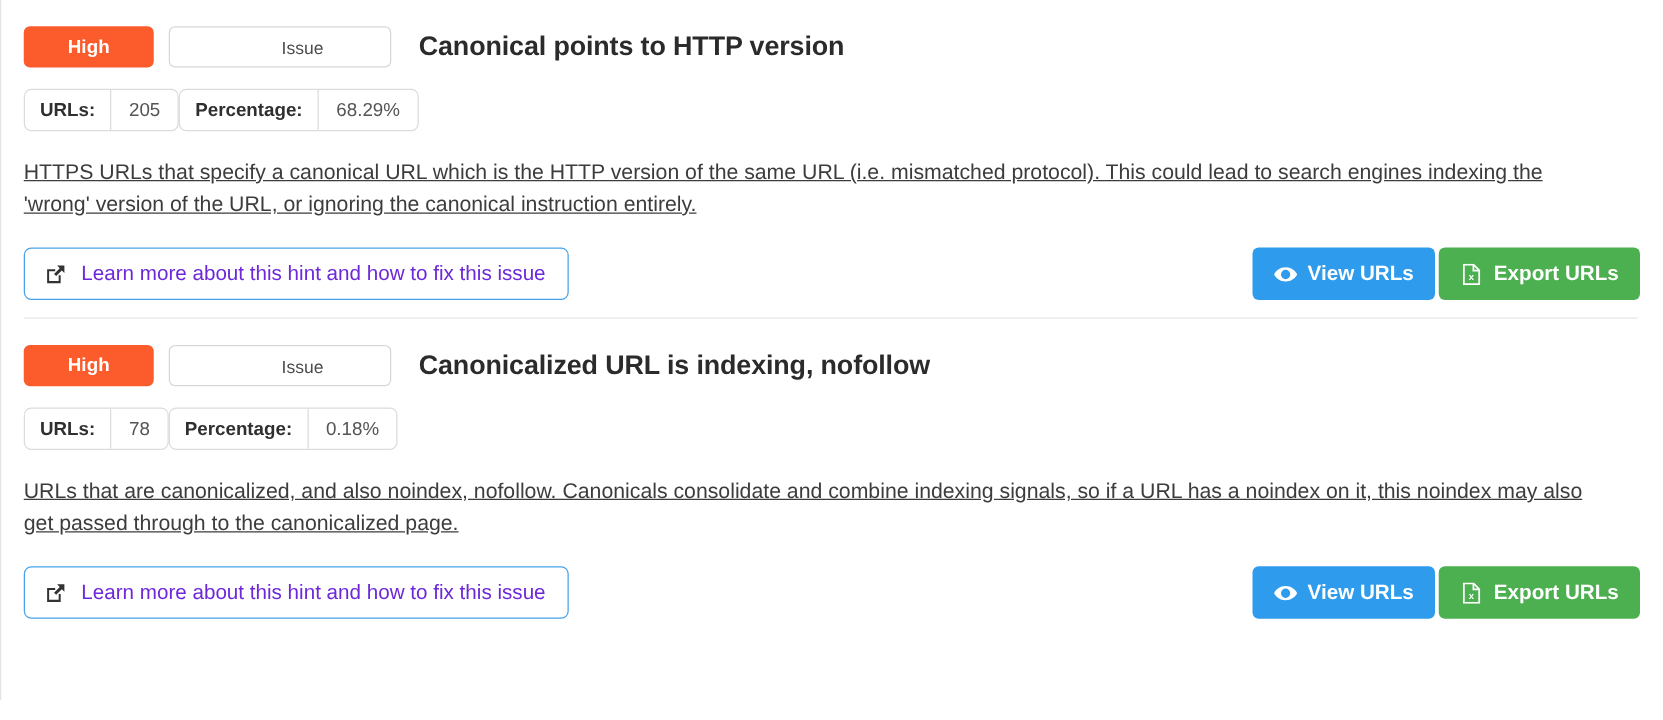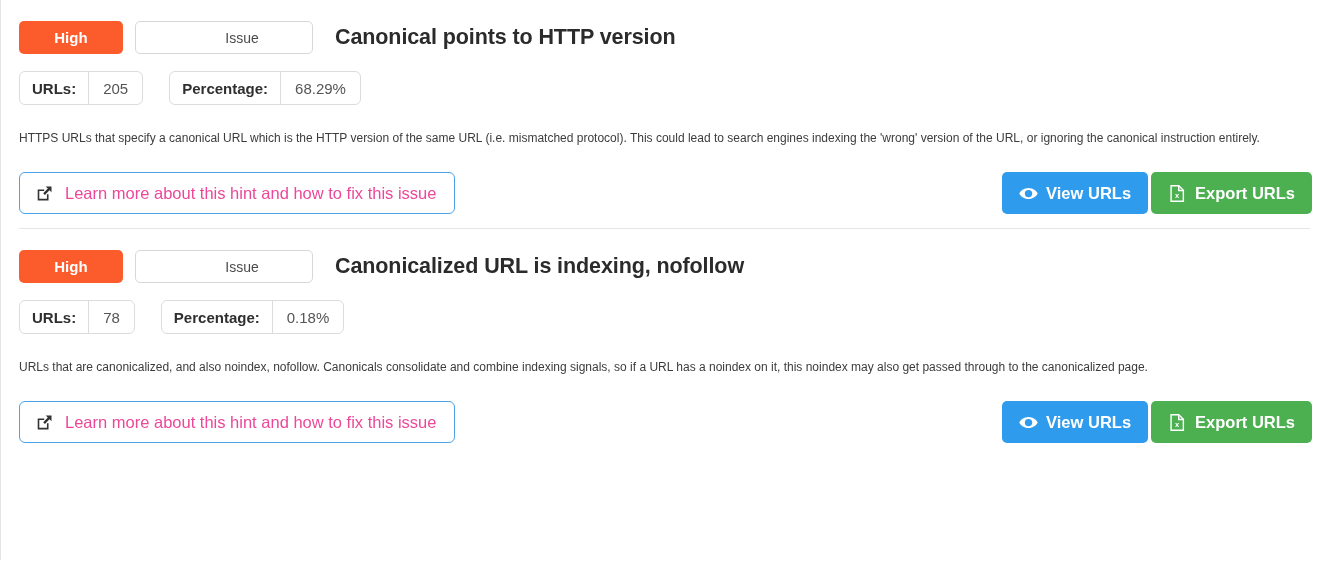--- a/index.html
+++ b/index.html
@@ -80,44 +80,44 @@
     padding-top: 17px;
   }
   .metric {
     display: flex;
     align-items: stretch;
     border: 1px solid #dcdcdc;
     border-radius: 6px;
     background: #ffffff;
     height: 34px;
     overflow: hidden;
-    margin-right: 26px;
   }
   .metric .m-label {
     display: flex; align-items: center;
     padding: 0 12px;
     font-size: 15px;
     font-weight: 700;
     color: #2f2f2f;
   }
   .metric .m-value {
     display: flex; align-items: center;
     padding: 0 14px;
     font-size: 15px;
     color: #555555;
     border-left: 1px solid #dcdcdc;
   }
 
   
   .hint-desc {
     padding-top: 20px;
-    font-size: 12px;
+    font-size: 17px;
     line-height: 26px;
     color: #3c3c3c;
     max-width: 1268px;
+    text-decoration: underline;
   }
 
   
   .actions-row {
     display: flex;
     align-items: center;
     justify-content: space-between;
     padding-top: 21px;
   }
   .learn-btn {
@@ -130,21 +130,21 @@
     padding: 0 18px 0 16px;
     cursor: pointer;
   }
   .learn-btn .ext-icon {
     width: 17px; height: 17px;
     margin-right: 12px;
     display: block;
     flex: none;
   }
   .learn-btn .learn-label {
-    color: #ec4899;
+    color: #6d28d9;
     font-size: 16.5px;
     white-space: nowrap;
   }
 
   .right-actions { display: flex; align-items: flex-start; border-radius: 14px; }
   .btn {
     height: 42px;
     display: flex;
     align-items: center;
     justify-content: center;

